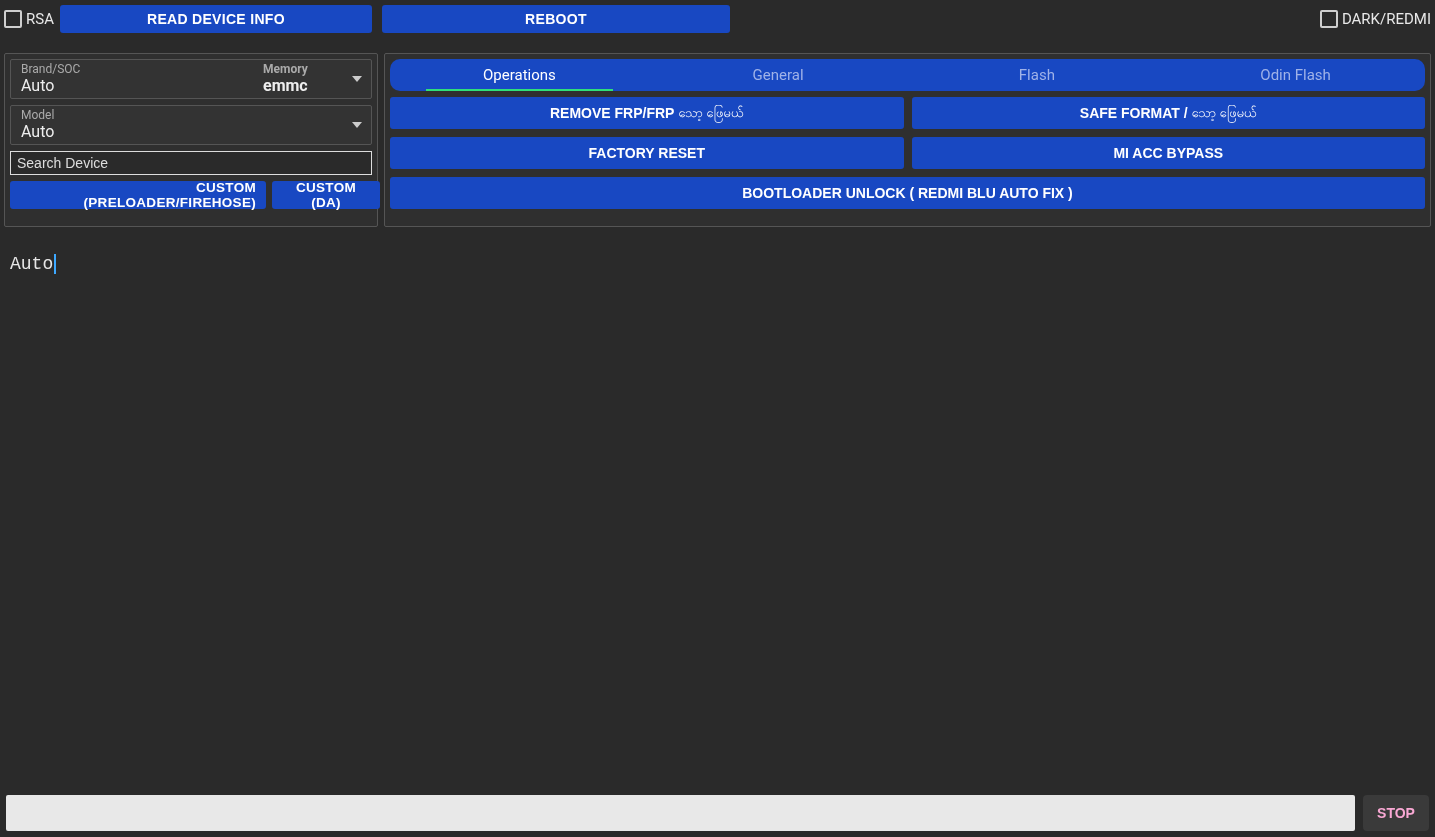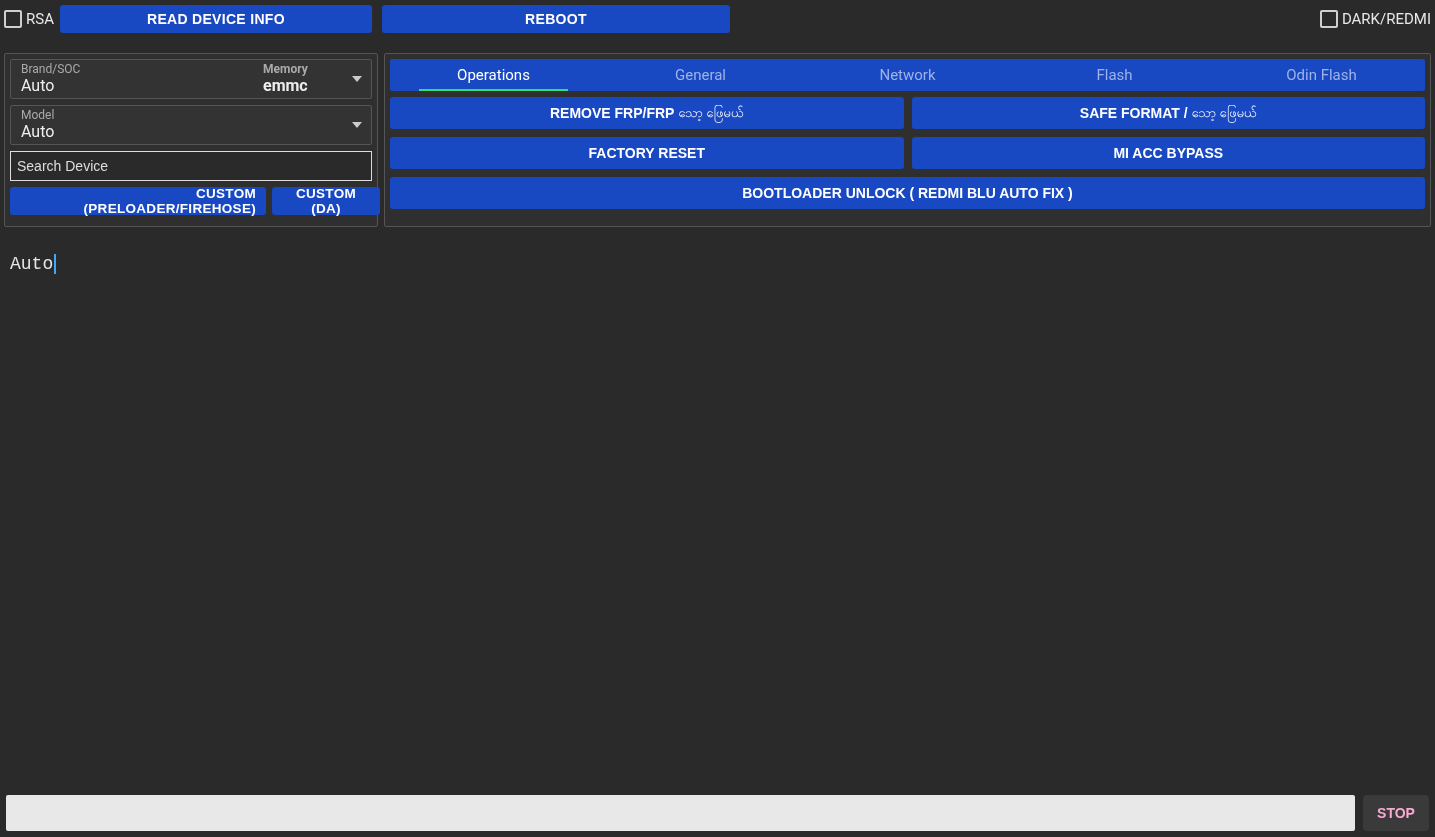--- a/index.html
+++ b/index.html
@@ -108,21 +108,21 @@
   .select-caret {
     width: 28px;
     display: flex;
     align-items: center;
     justify-content: center;
     color: #ccc;
   }
   .caret-svg { width: 10px; height: 6px; }
 
   .search-input {
-    height: 30px;
+    height: 24px;
     background: #2a2a2a;
     border: 1px solid #ddd;
     color: #eee;
     font-size: 14px;
     padding: 2px 6px;
     outline: none;
   }
   .search-input::placeholder { color: #ddd; }
 
   .sidebar-btn-row {
@@ -140,21 +140,21 @@
     border-radius: 2px;
     background: #2f2f2f;
     padding: 5px;
     display: flex;
     flex-direction: column;
     gap: 6px;
   }
   .tabstrip {
     height: 32px;
     background: #1848c2;
-    border-radius: 2px;
+    border-radius: 10px;
     display: flex;
     align-items: stretch;
   }
   .tab {
     flex: 1;
     display: flex;
     align-items: center;
     justify-content: center;
     font-size: 15px;
     color: #9fb2e8;
@@ -307,23 +307,20 @@
 
     <div class="right-panel">
       <div class="tabstrip">
         <div class="tab active">
           <span>Operations</span>
         </div>
         <div class="tab">
           <span>General</span>
         </div>
         <div class="tab">
-          <span>Network</span>
-        </div>
-        <div class="tab">
           <span>Flash</span>
         </div>
         <div class="tab">
           <span>Odin Flash</span>
         </div>
       </div>
 
       <div class="op-grid">
         <button class="op-btn">
           <span>REMOVE FRP/FRP</span>

